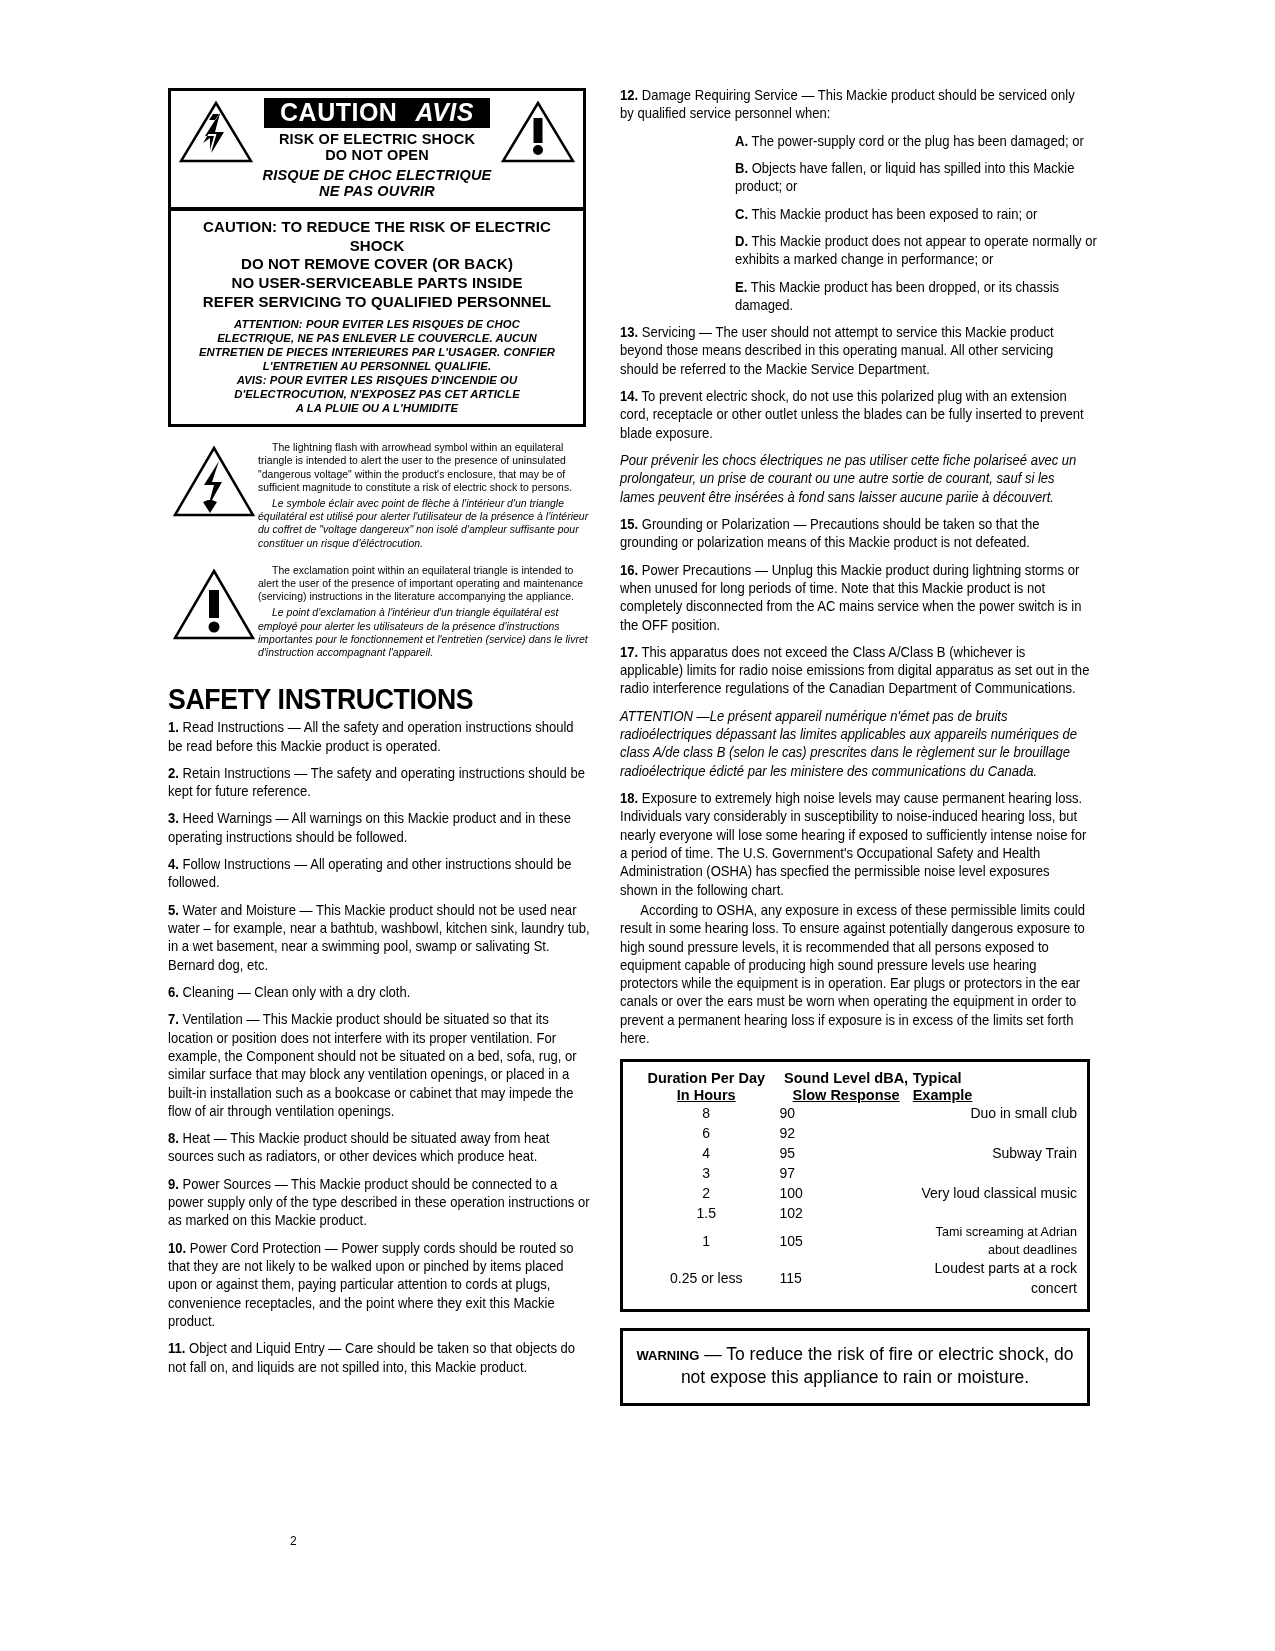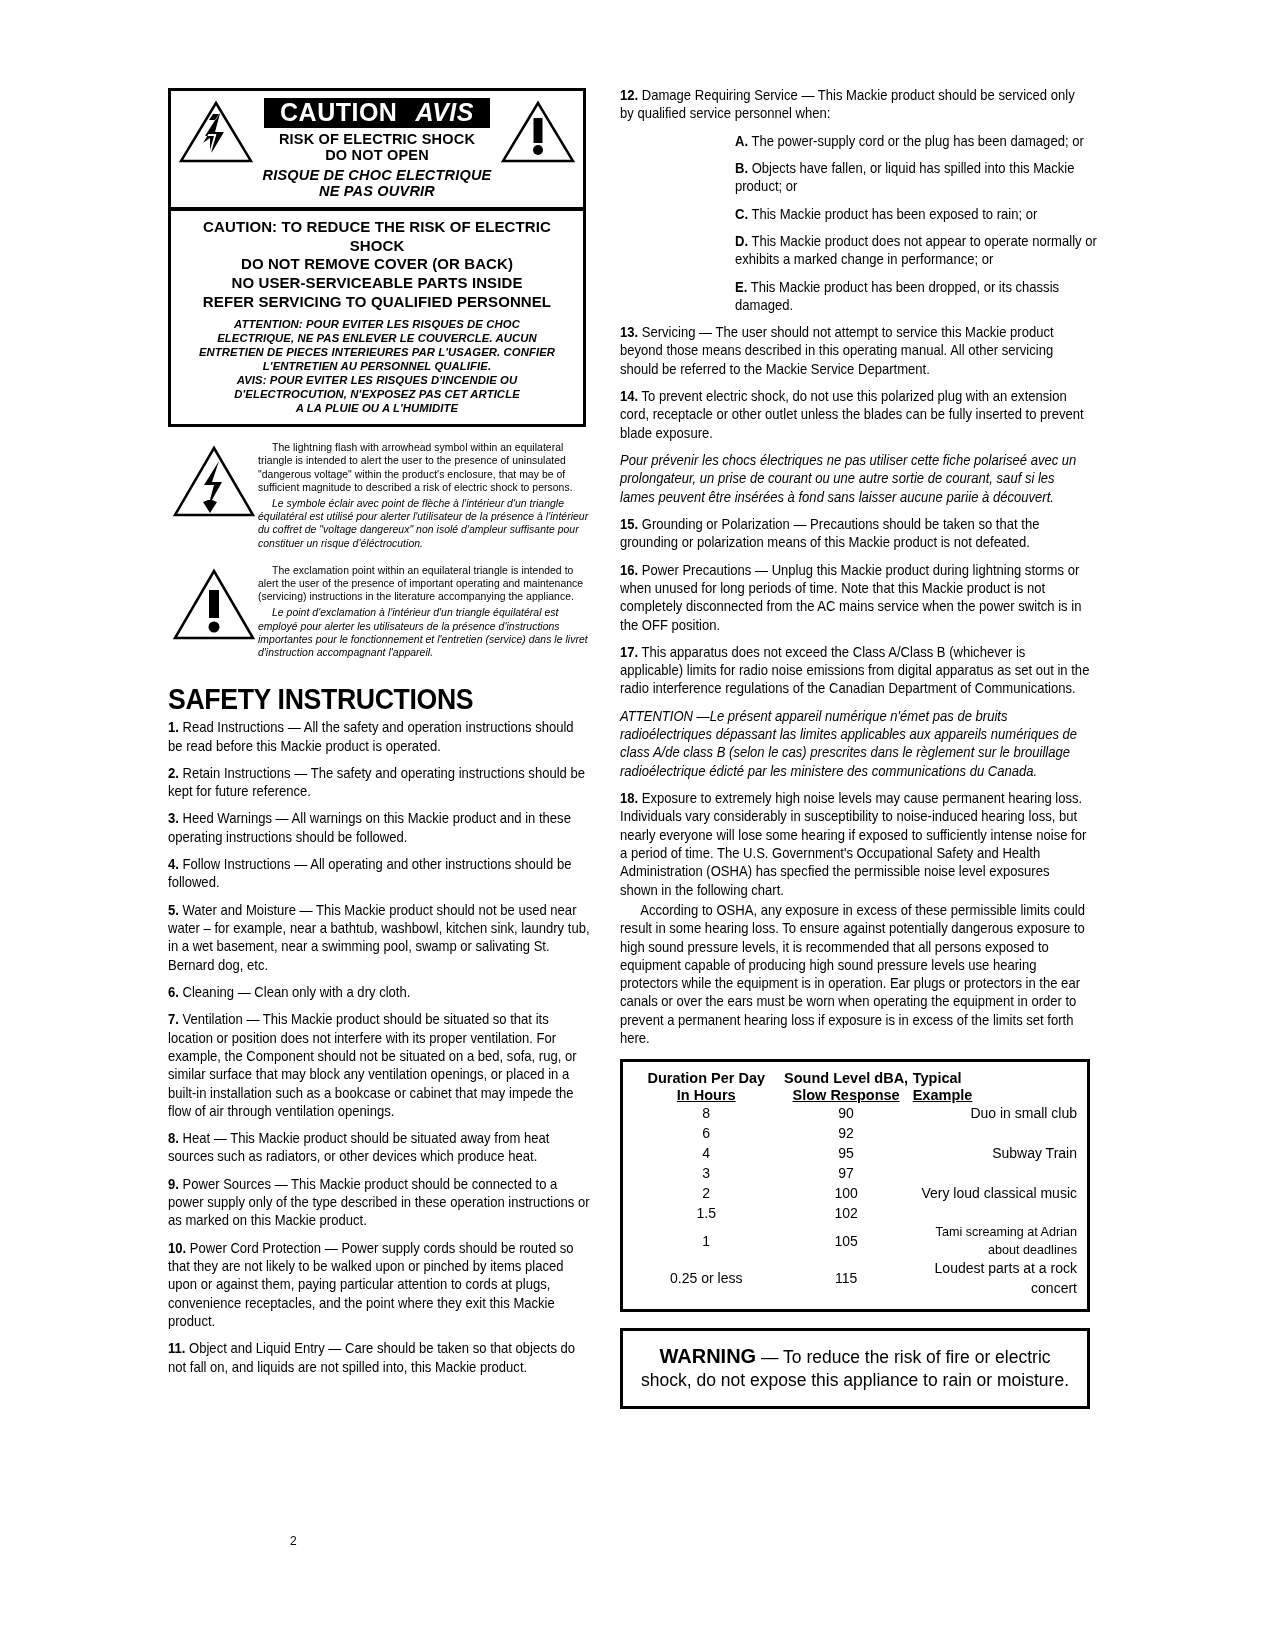--- a/index.html
+++ b/index.html
@@ -183,39 +183,39 @@
   }
   table.osha th.c1 { width: 33%; }
   table.osha th.c2 { width: 30%; margin-left: 36px; }
   table.osha th.c3 { width: 37%; text-align: left; }
   table.osha td {
     font-size: 14px;
     line-height: 1.42;
     padding: 0;
   }
   table.osha td.c1 { text-align: center; }
-  table.osha td.c2 { text-align: center; }
+  table.osha td.c2 { }
   table.osha td.c3 { text-align: right; padding-left: 4px; }
   .osha-head-inner { display: inline-block; text-align: center; }
   .osha-head-inner.left { text-align: left; }
 
   
   .warn-box {
     border: 3px solid #000;
     margin-top: 16px;
     padding: 12px 10px 14px 10px;
     text-align: center;
     box-sizing: border-box;
     width: 470px;
     font-size: 17.5px;
     line-height: 1.3;
   }
   .warn-box .wlabel {
     font-weight: bold;
-    font-size: 20px;
+    font-size: 13px;
   }
 
   
   .page-num {
     position: absolute;
     left: 290px;
     top: 1534px;
     font-size: 12px;
   }
 </style>
@@ -261,21 +261,21 @@
 A LA PLUIE OU A L'HUMIDITE</div>
       </div>
     </div>
 
     <div class="sym-block">
       <svg class="sym-tri" viewBox="0 0 84 74">
         <polygon points="42,3 81,70 3,70" fill="#fff" stroke="#000" stroke-width="2.5"></polygon>
         <path d="M47 16 L32 40 L42 40 L36 62 L50 37 L40 37 Z" fill="#000"></path>
         <path d="M36 55 L31 57 L38 68 L45 57 L40 55 Z" fill="#000"></path>
       </svg>
-      <div class="sym-en">The lightning flash with arrowhead symbol within an equilateral triangle is intended to alert the user to the presence of uninsulated "dangerous voltage" within the product's enclosure, that may be of sufficient magnitude to described a risk of electric shock to persons.</div>
+      <div class="sym-en">The lightning flash with arrowhead symbol within an equilateral triangle is intended to alert the user to the presence of uninsulated "dangerous voltage" within the product's enclosure, that may be of sufficient magnitude to constitute a risk of electric shock to persons.</div>
       <div class="sym-fr">Le symbole éclair avec point de flèche à l'intérieur d'un triangle équilatéral est utilisé pour alerter l'utilisateur de la présence à l'intérieur du coffret de "voltage dangereux" non isolé d'ampleur suffisante pour constituer un risque d'éléctrocution.</div>
     </div>
 
     <div class="sym-block">
       <svg class="sym-tri" viewBox="0 0 84 74">
         <polygon points="42,3 81,70 3,70" fill="#fff" stroke="#000" stroke-width="2.5"></polygon>
         <rect x="37" y="22" width="10" height="28" fill="#000"></rect>
         <circle cx="42" cy="59" r="5.5" fill="#000"></circle>
       </svg>
       <div class="sym-en">The exclamation point within an equilateral triangle is intended to alert the user of the presence of important operating and maintenance (servicing) instructions in the literature accompanying the appliance.</div>

